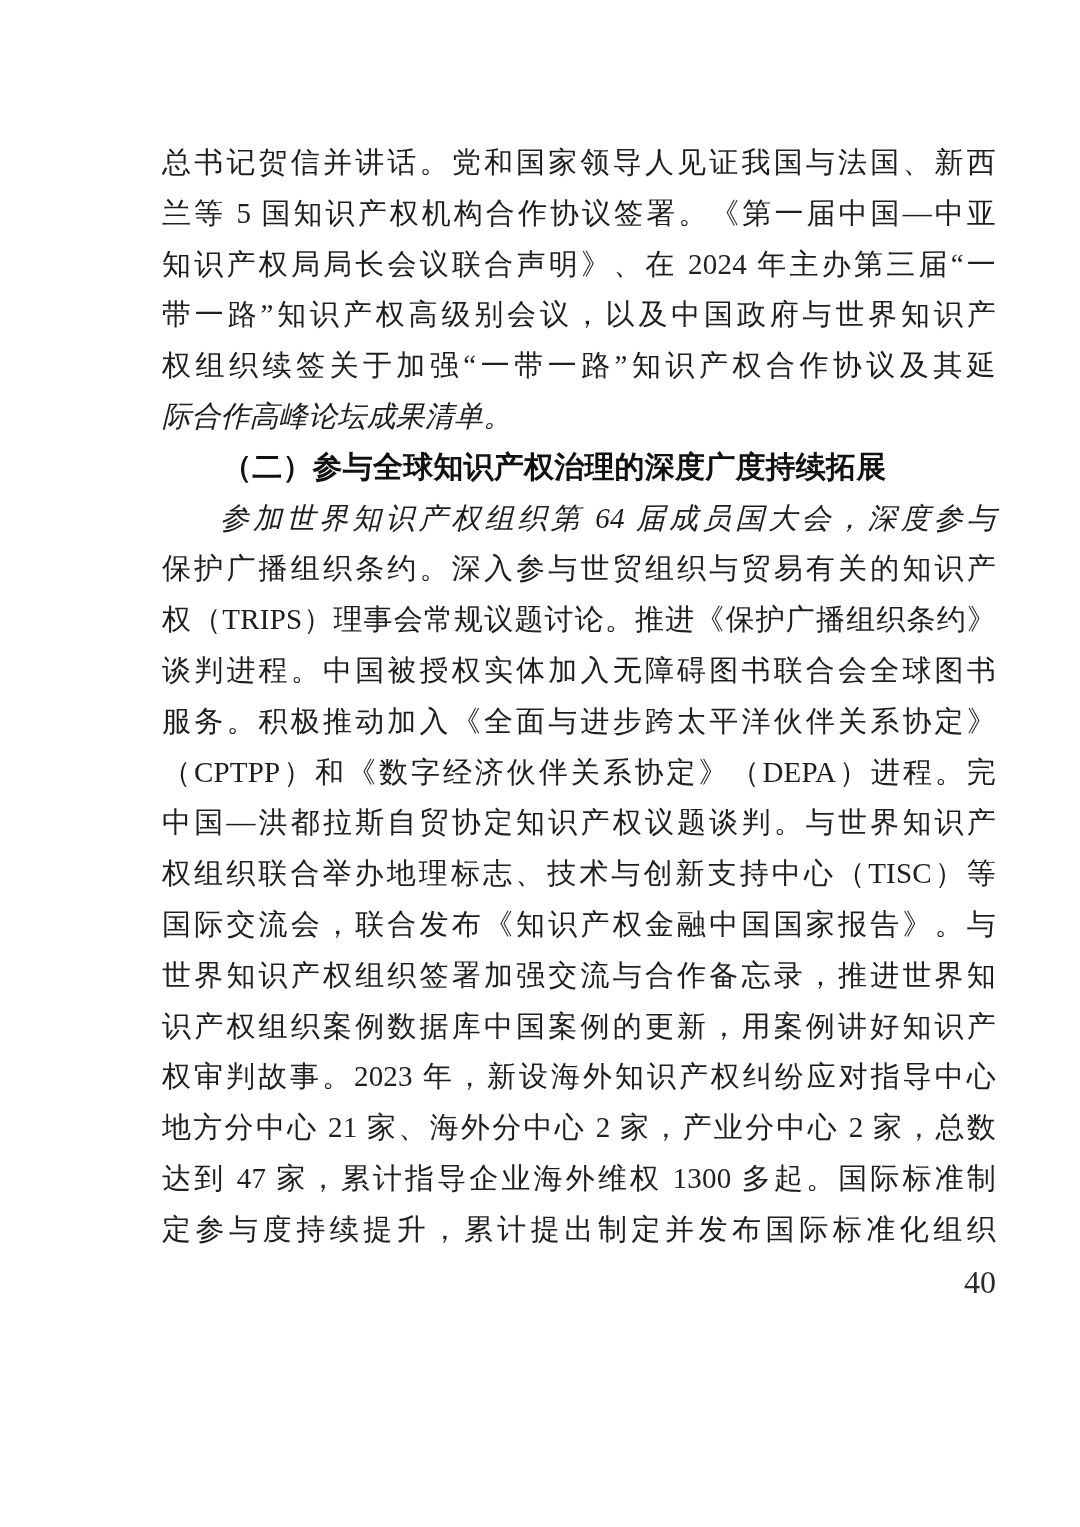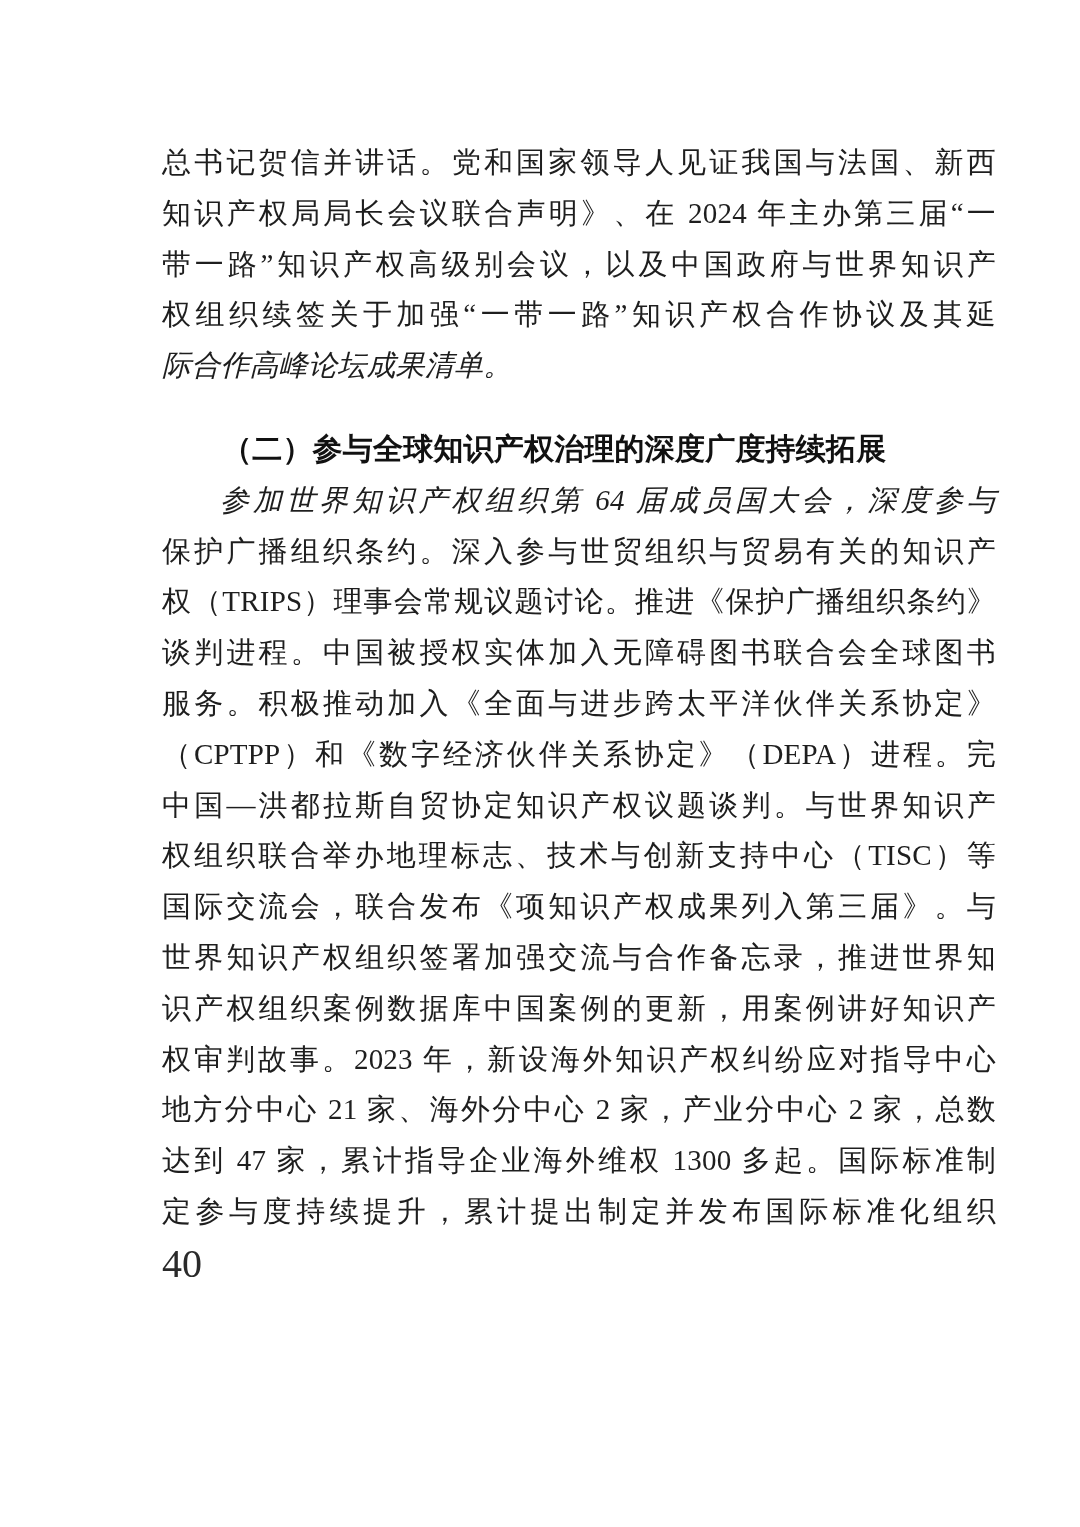--- a/index.html
+++ b/index.html
@@ -37,55 +37,55 @@
   .line.indent-first {
     text-indent: 2em;
     font-style: italic;
   }
   .line.heading {
     text-align-last: left;
     text-indent: 2em;
     font-weight: 700;
     font-size: 30px;
     color: #111111;
-    margin-top: 33px;
   }
   .footer {
     margin-top: 9px;
-    text-align: left;
-    font-size: 40px;
+    text-align: right;
+    font-size: 32px;
     line-height: 36px;
     color: #2a2a2a;
   }
 </style>
 </head>
 <body>
 
 <div class="page">
 
   <div>
     <div class="line">总书记贺信并讲话。党和国家领导人见证我国与法国、新西</div>
+    <div class="line">兰等 5 国知识产权机构合作协议签署。《第一届中国—中亚</div>
     <div class="line">知识产权局局长会议联合声明》、在 2024 年主办第三届“一</div>
     <div class="line">带一路”知识产权高级别会议，以及中国政府与世界知识产</div>
     <div class="line">权组织续签关于加强“一带一路”知识产权合作协议及其延</div>
     <div class="line para-end">际合作高峰论坛成果清单。</div>
   </div>
 
   <div class="line heading">（二）参与全球知识产权治理的深度广度持续拓展</div>
 
   <div>
     <div class="line indent-first">参加世界知识产权组织第 64 届成员国大会，深度参与</div>
     <div class="line">保护广播组织条约。深入参与世贸组织与贸易有关的知识产</div>
     <div class="line">权（TRIPS）理事会常规议题讨论。推进《保护广播组织条约》</div>
     <div class="line">谈判进程。中国被授权实体加入无障碍图书联合会全球图书</div>
     <div class="line">服务。积极推动加入《全面与进步跨太平洋伙伴关系协定》</div>
     <div class="line">（CPTPP）和《数字经济伙伴关系协定》（DEPA）进程。完</div>
     <div class="line">中国—洪都拉斯自贸协定知识产权议题谈判。与世界知识产</div>
     <div class="line">权组织联合举办地理标志、技术与创新支持中心（TISC）等</div>
-    <div class="line">国际交流会，联合发布《项知识产权成果列入第三届》。与</div>
+    <div class="line">国际交流会，联合发布《知识产权金融中国国家报告》。与</div>
     <div class="line">世界知识产权组织签署加强交流与合作备忘录，推进世界知</div>
     <div class="line">识产权组织案例数据库中国案例的更新，用案例讲好知识产</div>
     <div class="line">权审判故事。2023 年，新设海外知识产权纠纷应对指导中心</div>
     <div class="line">地方分中心 21 家、海外分中心 2 家，产业分中心 2 家，总数</div>
     <div class="line">达到 47 家，累计指导企业海外维权 1300 多起。国际标准制</div>
     <div class="line">定参与度持续提升，累计提出制定并发布国际标准化组织</div>
   </div>
 
   <div class="footer">40</div>
 

